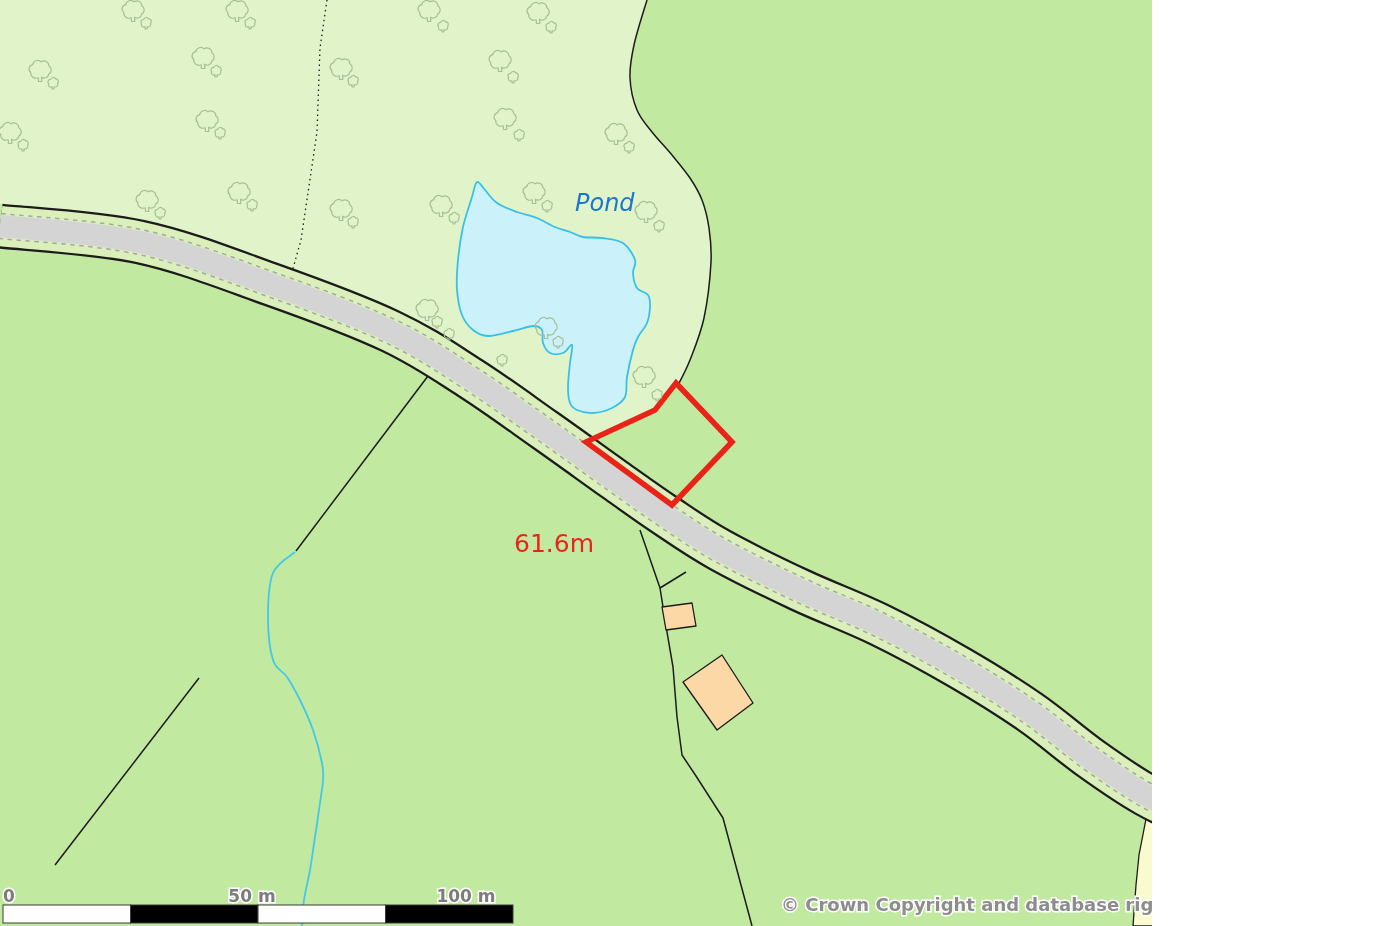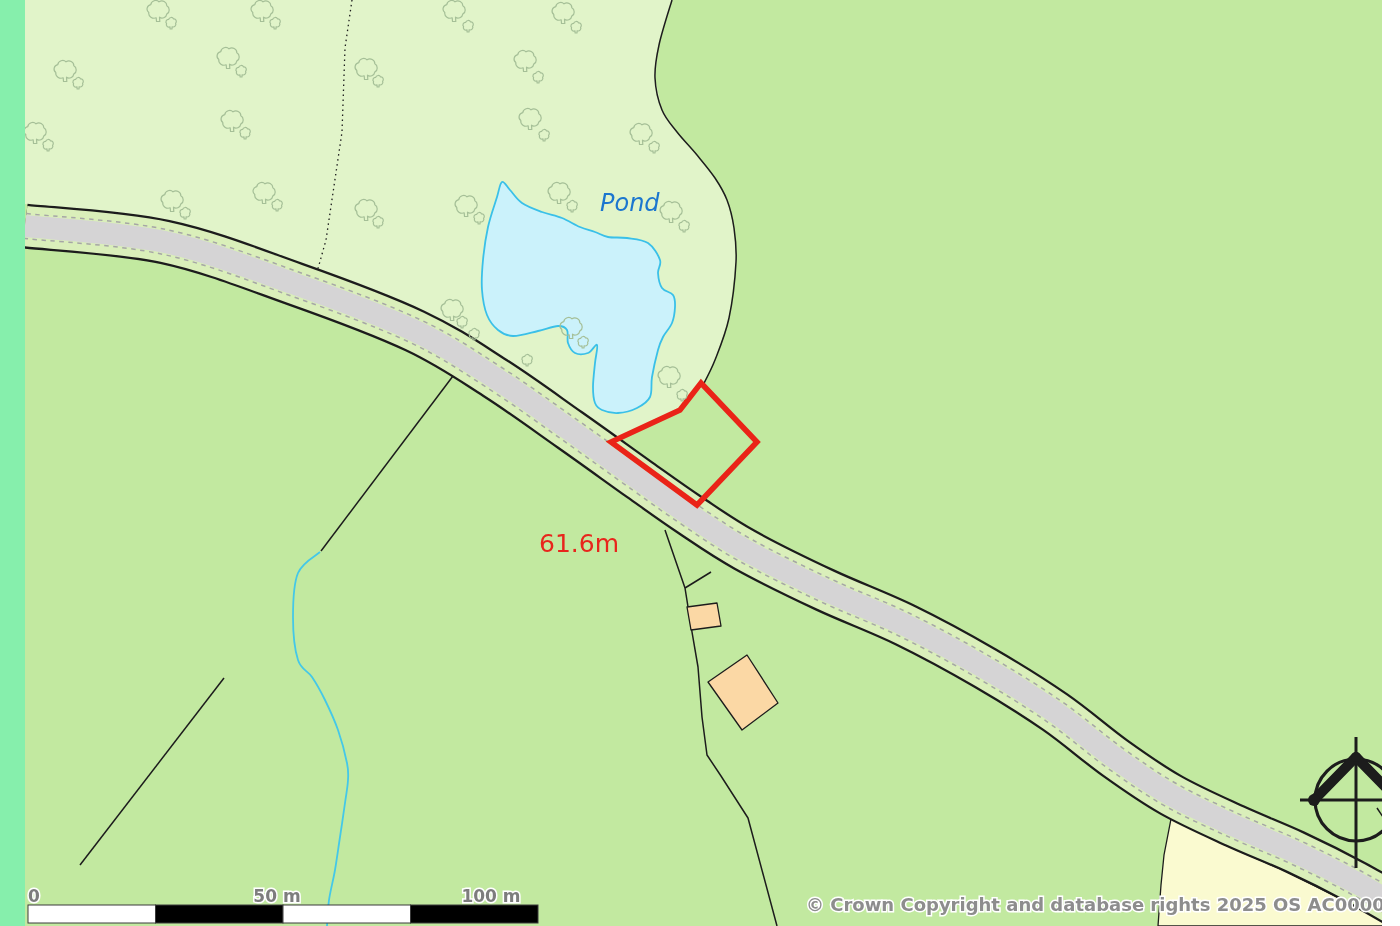--- a/index.html
+++ b/index.html
@@ -1,16 +1,16 @@
 <!DOCTYPE html>
 <html><head>
 <meta charset="utf-8">
 <style>
   html,body{margin:0;padding:0;background:#fff;}
-  #stage{position:relative;width:1357px;height:926px;overflow:hidden;background:#86efac;padding-left:25px;}
+  #stage{position:relative;width:1152px;height:926px;overflow:hidden;background:#c2410c;}
   svg{display:block;}
   text{font-family:"DejaVu Sans","Liberation Sans",sans-serif;}
   .lbl-pond{font-size:24px;font-style:italic;fill:#1b76cf;}
   .lbl-elev{font-size:25px;fill:#e8251c;}
   .lbl-copy{font-size:18px;font-weight:bold;fill:#8d8d8d;stroke:#ffffff;stroke-width:3px;paint-order:stroke;}
   .lbl-scale{font-size:17px;font-weight:bold;fill:#7d7d7d;stroke:#ffffff;stroke-width:3px;paint-order:stroke;}
   .mid{text-anchor:middle;}
 </style>
 </head>
 <body>

